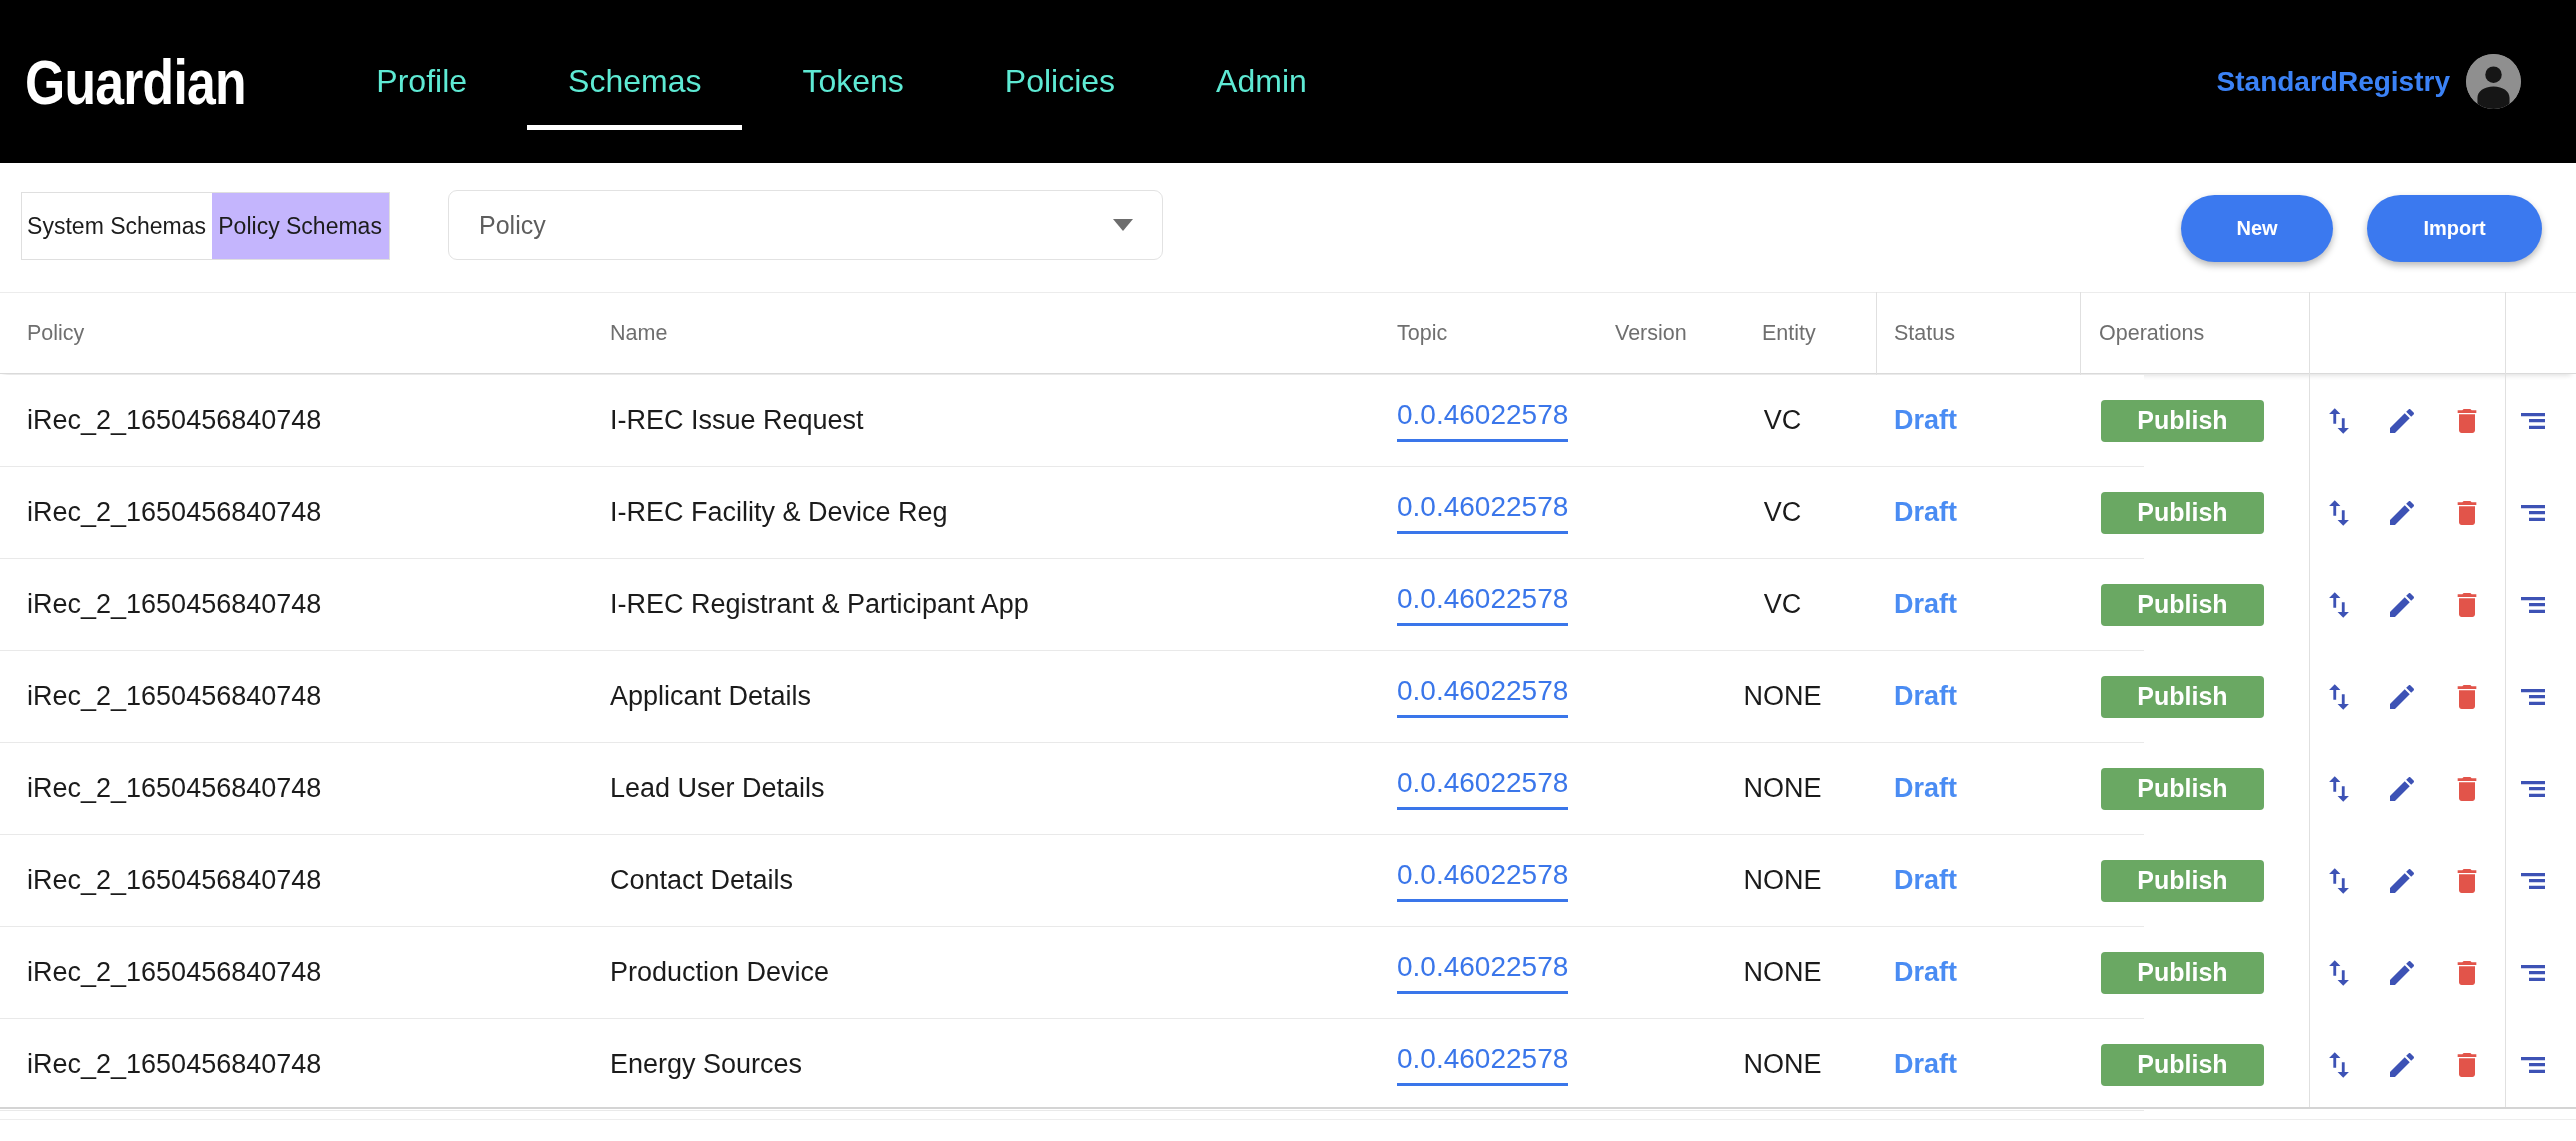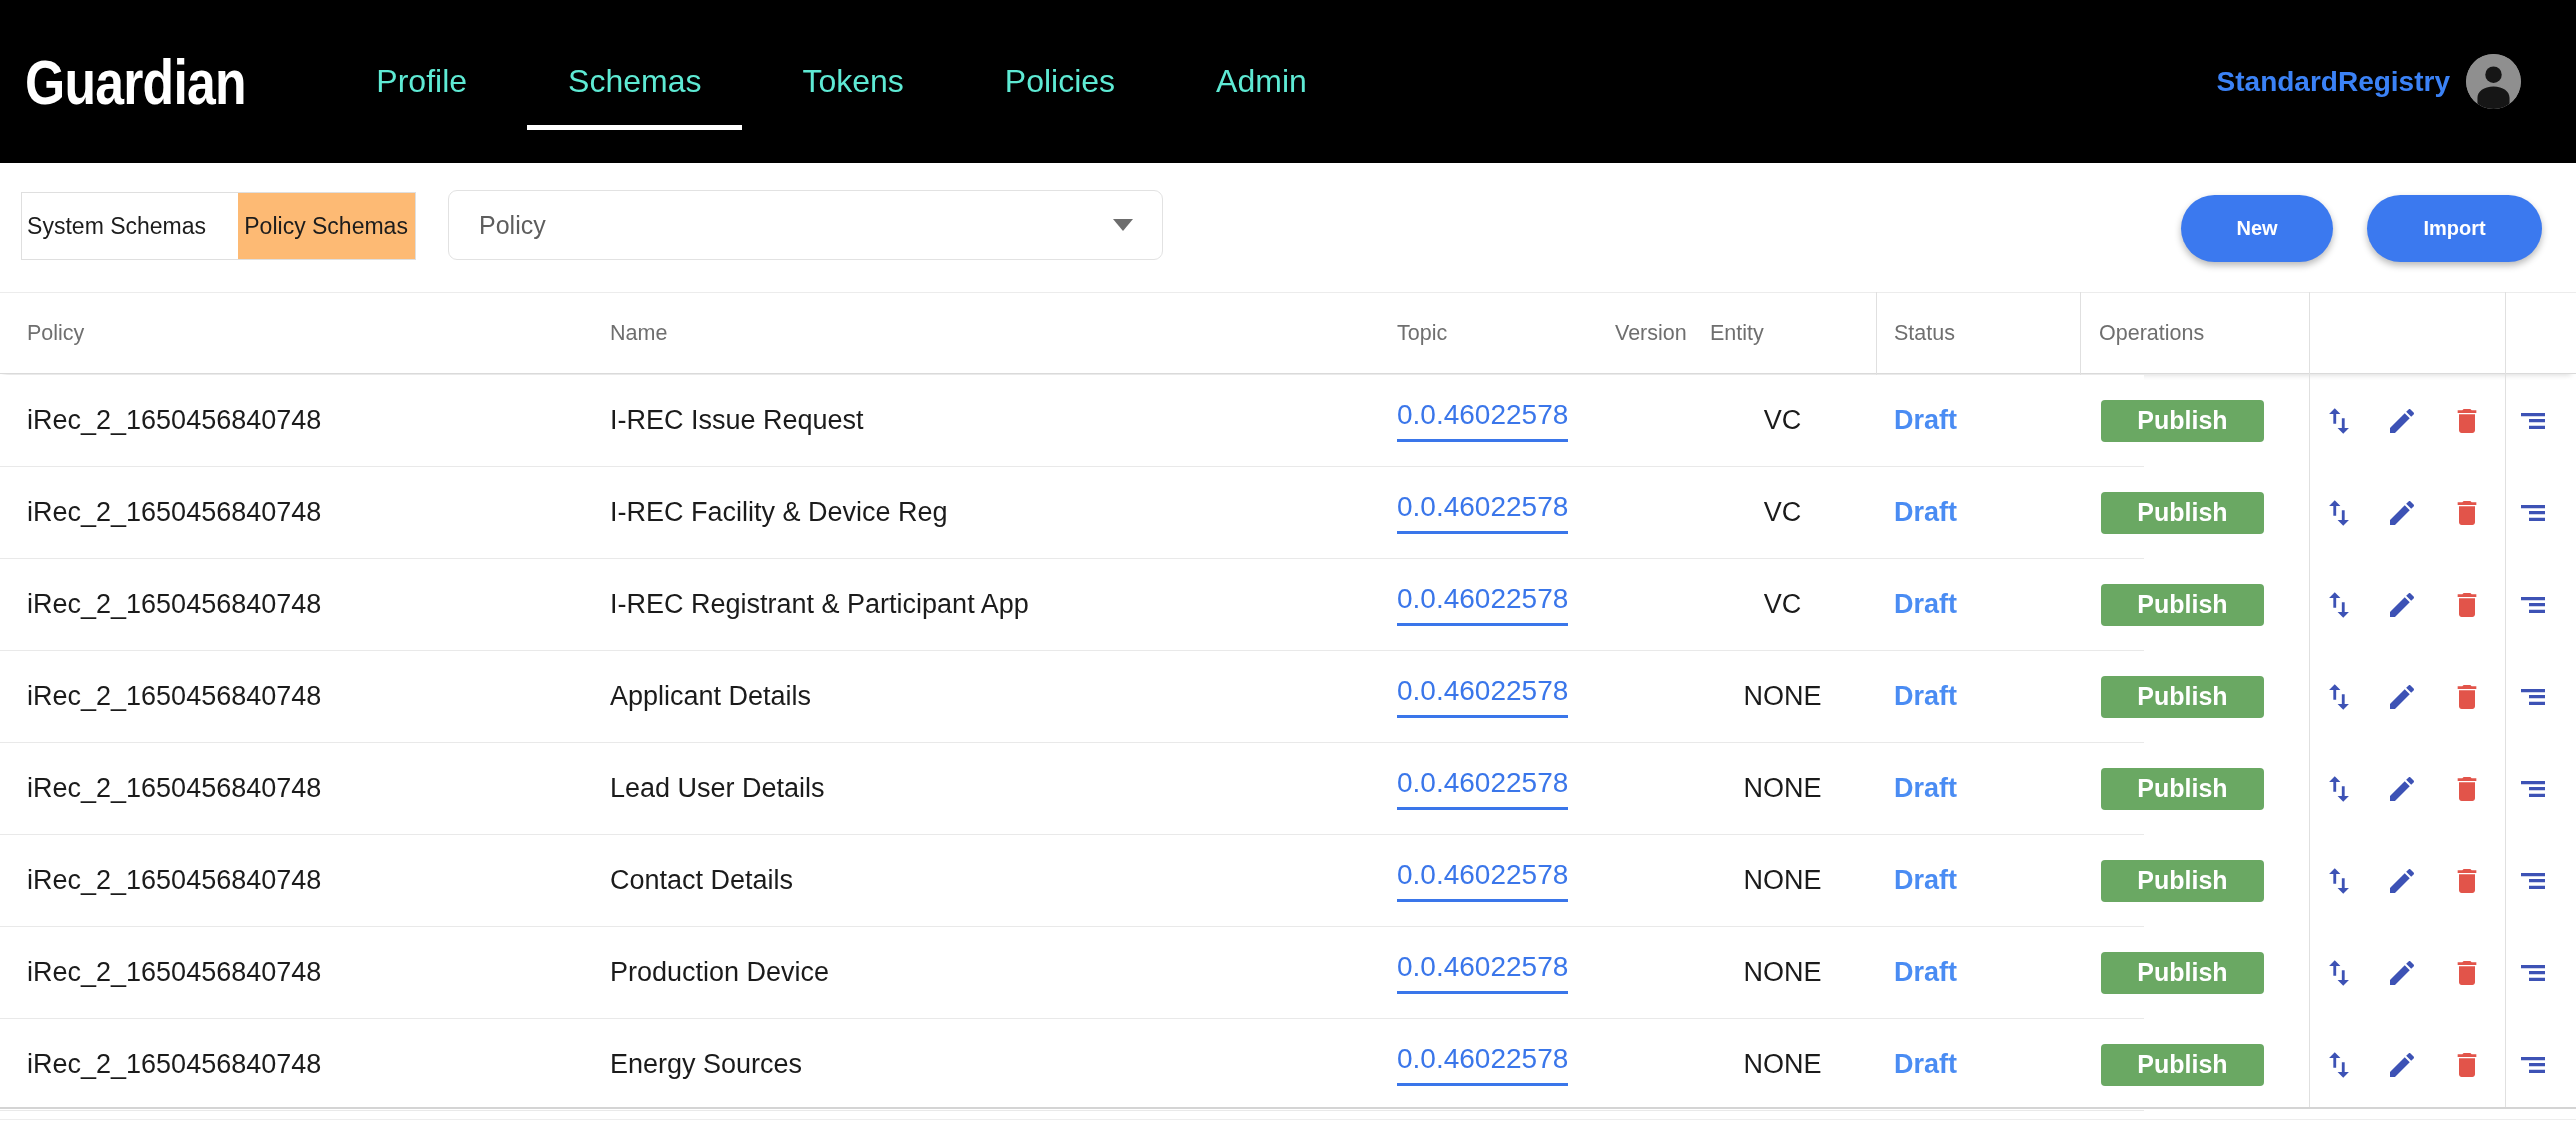--- a/index.html
+++ b/index.html
@@ -34,21 +34,21 @@
   .seg-group{
     position:absolute;left:20.6px;top:192px;height:68px;display:flex;
     border:0.9px solid #dfdfdf;border-radius:0;overflow:hidden;background:#fff;box-sizing:border-box;
   }
   .seg{
     display:flex;align-items:center;justify-content:center;
     font-size:23px;color:#1c1c1c;cursor:pointer;white-space:nowrap;
   }
   .seg.sys{width:190px;}
   .seg.pol{width:177px;}
-  .seg.selected{background:#fdba74;margin-left:26px;}
+  .seg.selected{background:#c4b5fd;}
 
   .dropdown{
     position:absolute;left:448px;top:190px;width:715px;height:70px;box-sizing:border-box;
     border:0.9px solid #e2e2e2;border-radius:9px;background:#fff;
     display:flex;align-items:center;cursor:pointer;
   }
   .dropdown-label{margin-left:30px;font-size:25px;color:#5e5e5e;}
   .dropdown-arrow{
     margin-left:auto;margin-right:29px;width:0;height:0;
     border-left:10.7px solid transparent;border-right:10.7px solid transparent;
@@ -65,21 +65,21 @@
 
   
   .table-top-line{position:absolute;left:0;top:292px;width:2576px;height:0.9px;background:#ececec;}
   .thead{
     position:absolute;left:0;top:293px;width:2576px;height:81px;background:#fff;
     border-bottom:0.9px solid #dadada;box-shadow:0 4.5px 5.4px -3.6px rgba(0,0,0,.15);box-sizing:border-box;
   }
   .th{position:absolute;top:0;bottom:0;display:flex;align-items:center;
       font-size:21.5px;color:#6f6f6f;white-space:nowrap;}
   .th-policy{left:27px;} .th-name{left:610px;} .th-topic{left:1397px;}
-  .th-version{left:1615px;} .th-entity{left:1710px;} .th-status{left:1894px;}
+  .th-version{left:1615px;} .th-entity{left:1762px;} .th-status{left:1894px;}
   .th-operations{left:2099px;}
 
   .vline{position:absolute;top:292px;height:816px;width:0.9px;background:#e0e0e0;}
 
   #rows{position:absolute;left:0;top:375px;width:2576px;}
   .row{position:relative;width:2144px;height:92px;border-bottom:0.9px solid #e9e9e9;box-sizing:border-box;background:#fff;}
   .cell{position:absolute;top:0;bottom:0;display:flex;align-items:center;font-size:27px;color:#1b1b1b;white-space:nowrap;}
   .c-policy{left:27px;}
   .c-name{left:610px;}
   .c-topic{

